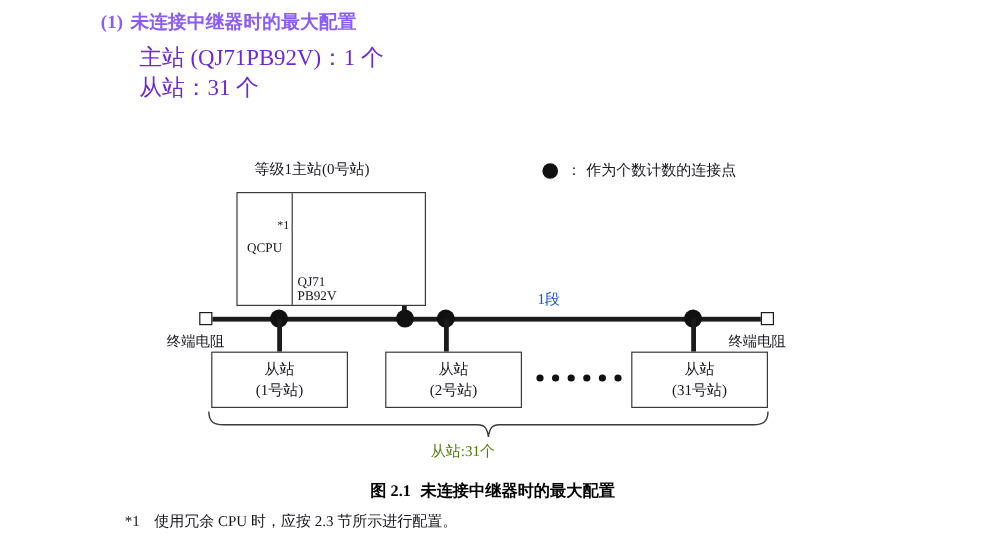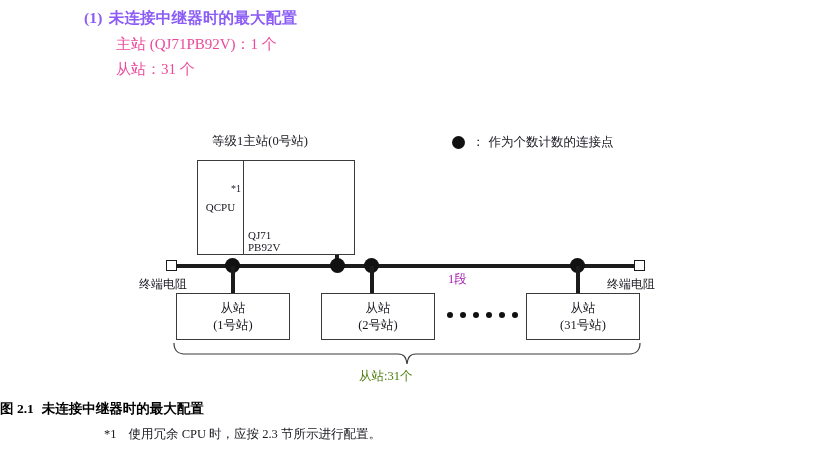--- a/index.html
+++ b/index.html
@@ -29,23 +29,23 @@
     font-weight: bold;
     letter-spacing: 0.2px;
     white-space: nowrap;
     color: #8b5cf6;
   }
   .heading .num { margin-right: 6px; }
 
   .spec-line {
     position: absolute;
     left: 116px;
-    font-size: 15px;
-    white-space: nowrap;
-    color: #ec4899;
+    font-size: 19px;
+    white-space: nowrap;
+    color: #6d28d9;
   }
   .spec-line.l1 { top: 35px; }
   .spec-line.l2 { top: 60px; }
 
   
   .diagram {
     position: absolute;
     left: 0;
     top: 0;
     width: 821px;
@@ -152,23 +152,22 @@
     color: #17171f;
   }
   .term-label.left  { left: 139px; }
   .term-label.right { left: 607px; }
 
   .seg-label {
     position: absolute;
     left: 448px;
     top: 241px;
     font-size: 12.5px;
-    color: #a21caf;
-    white-space: nowrap;
-    margin-top: 30px;
+    color: #1d4ed8;
+    white-space: nowrap;
   }
 
   .bus-dot {
     position: absolute;
     width: 15px;
     height: 15px;
     border-radius: 50%;
     background: #111111;
     top: 258px;
   }
@@ -226,20 +225,21 @@
     white-space: nowrap;
     color: #4d7c0f;
   }
 
   
   .fig-caption {
     position: absolute;
     left: 0;
     right: 0;
     top: 400px;
+    text-align: center;
     font-size: 13.5px;
     font-weight: bold;
     color: #000000;
   }
   .fig-caption .cap-num { margin-right: 8px; }
   .footnote {
     position: absolute;
     left: 104px;
     top: 426px;
     font-size: 12.5px;

